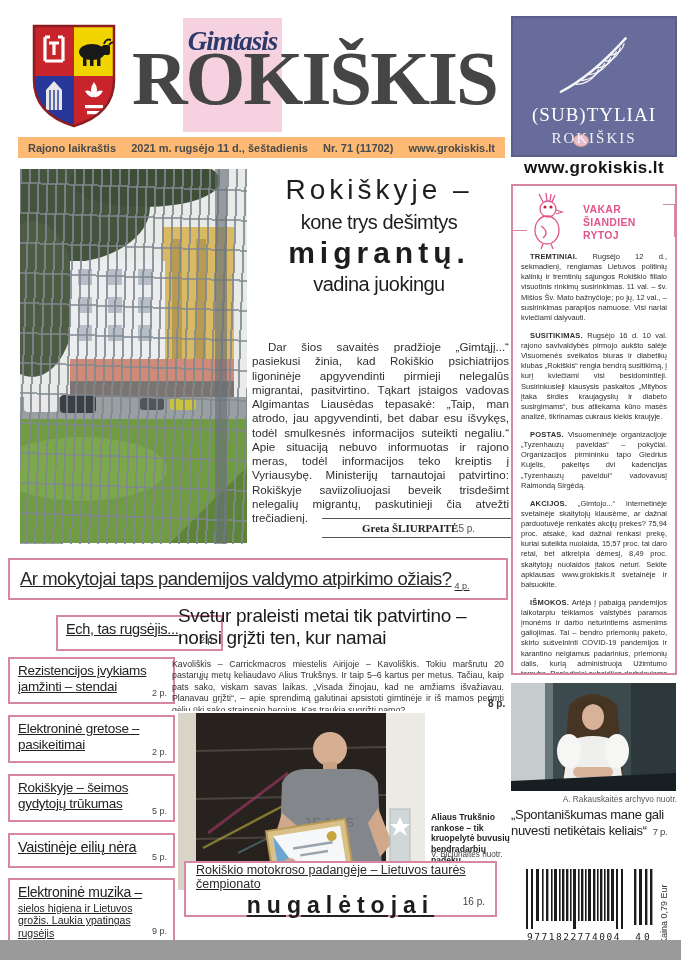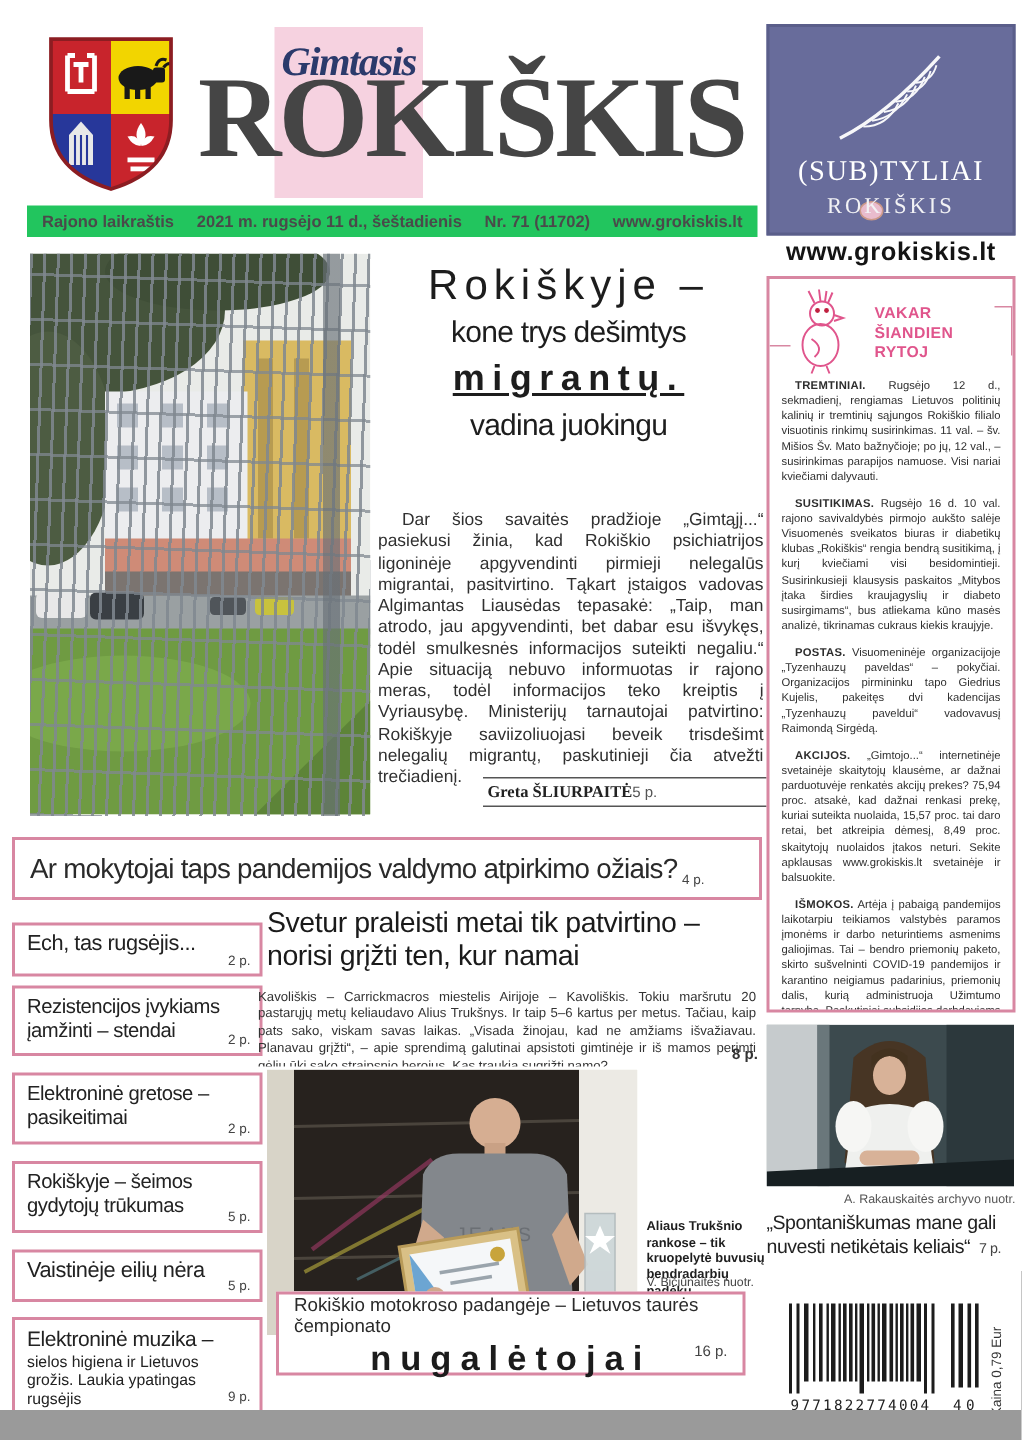--- a/index.html
+++ b/index.html
@@ -9,21 +9,21 @@
 
   
   .coat{left:28px;top:22px;width:92px;height:108px;}
   .m-pinkbox{left:183px;top:18px;width:99px;height:114px;background:#f6d2e0;}
   .m-prefix{left:183px;top:26px;width:99px;text-align:center;
             font-family:"Liberation Serif",serif;font-style:italic;font-weight:bold;
             font-size:27px;letter-spacing:-1px;color:#2b3a6b;z-index:3;}
   .m-title{left:132px;top:40px;width:380px;font-family:"Liberation Serif",serif;
            font-weight:bold;font-size:77px;letter-spacing:-2px;line-height:1;
            color:#454545;z-index:2;}
-  .infobar{left:18px;top:137px;width:487px;height:21px;background:#22c55e;
+  .infobar{left:18px;top:137px;width:487px;height:21px;background:#fdba74;
            display:flex;align-items:center;justify-content:space-between;
            padding:0 10px;box-sizing:border-box;font-size:11px;font-weight:bold;color:#4a4a4a;}
 
   
   .promo{left:511px;top:16px;width:166px;height:141px;background:#686c9b;
          border:2px solid #5a5e8a;box-sizing:border-box;text-align:center;}
   .promo .feather{position:absolute;left:34px;top:4px;}
   .promo-top{position:absolute;left:0;top:86px;width:100%;
              font-family:"Liberation Serif",serif;font-size:19px;letter-spacing:1px;color:#fff;}
   .promo-oval{position:absolute;left:60px;top:116px;width:14px;height:11px;border-radius:50%;
@@ -36,45 +36,45 @@
   
   .photo-fence{left:20px;top:169px;width:227px;height:375px;overflow:hidden;}
   .fence-grid{position:absolute;left:0;top:0;width:100%;height:100%;
     background:
       linear-gradient(90deg,transparent 86%,rgba(104,112,119,.65) 86% 91%,transparent 91%),
       repeating-linear-gradient(92deg,rgba(128,136,144,.85) 0 2px,transparent 2px 9px),
       repeating-linear-gradient(2deg,rgba(128,136,144,.75) 0 2px,transparent 2px 30px);}
   .hl{left:248px;top:172px;width:262px;text-align:center;color:#1d1d1d;}
   .hl1{font-size:28px;letter-spacing:4px;line-height:36px;}
   .hl2{font-size:20px;letter-spacing:-.5px;line-height:28px;}
-  .hl3{font-size:24px;font-weight:bold;letter-spacing:5px;line-height:34px;text-decoration:underline;}
+  .hl3{font-size:30px;font-weight:bold;letter-spacing:5px;line-height:34px;}
   .hl4,.hl5{font-size:20px;letter-spacing:-.5px;line-height:28px;}
   .lead-body{left:252px;top:340px;width:257px;font-size:11.6px;line-height:1.23;
              text-align:justify;text-indent:16px;color:#303030;}
   .byline{left:322px;top:518px;width:187px;border-top:1px solid #555;border-bottom:1px solid #555;
-          padding:3px 3px;display:flex;justify-content:flex-start;align-items:baseline;}
+          padding:3px 3px;display:flex;justify-content:center;align-items:baseline;}
   .byline .name{font-family:"Liberation Serif",serif;font-weight:bold;font-size:11px;}
   .byline .pg{font-size:10px;color:#555;}
 
   
   .sidebar{left:511px;top:184px;width:166px;height:491px;border:2px solid #d887a2;
            box-sizing:border-box;padding:4px 8px;overflow:hidden;background:#fff;}
   .sb-logo{position:relative;height:62px;}
   .sb-logo .bird{position:absolute;left:6px;top:2px;}
   .sb-logo .words{position:absolute;left:62px;top:13px;color:#e0558c;font-weight:bold;
                   font-size:10.5px;line-height:1.25;letter-spacing:.3px;}
   .sb-line-l{position:absolute;left:-8px;top:40px;width:14px;border-top:1.5px solid #d887a2;}
   .sb-line-r{position:absolute;right:-8px;top:14px;width:11px;height:32px;
              border-top:1.5px solid #d887a2;border-right:1.5px solid #d887a2;}
   .sb-item{margin:0 0 8px;font-size:7.5px;line-height:1.35;text-align:justify;
            text-indent:9px;color:#2e2e2e;}
   .sb-item b{letter-spacing:.2px;}
 
   
-  .pinkbox{border:2px solid #d887a2;box-sizing:border-box;background:#fff;}
+  .pinkbox{border:2px solid #d887a2;box-sizing:border-box;background:#fff;text-decoration:underline;}
   .q-banner{left:8px;top:558px;width:500px;height:42px;display:flex;align-items:center;
             padding:0 10px;}
   .q-text{font-size:18.5px;letter-spacing:-.5px;color:#2a2a2a;}
   .q-page{font-size:9px;color:#444;margin-left:3px;align-self:flex-end;padding-bottom:7px;}
   .teaser{left:8px;width:167px;padding:4px 8px;position:absolute;}
   .t-title{font-size:13.5px;letter-spacing:-.3px;line-height:1.18;color:#222;display:block;}
   .t-sub{font-size:10.5px;line-height:1.2;color:#222;display:block;margin-top:1px;}
   .t-page{position:absolute;right:6px;bottom:4px;font-size:9px;color:#444;}
 
   
@@ -244,21 +244,21 @@
     <p class="sb-item"><b>POSTAS.</b> <span>Visuomeninėje organizacijoje „Tyzenhauzų paveldas“ – pokyčiai. Organizacijos pirmininku tapo Giedrius Kujelis, pakeitęs dvi kadencijas „Tyzenhauzų paveldui“ vadovavusį Raimondą Sirgėdą.</span></p>
     <p class="sb-item"><b>AKCIJOS.</b> <span>„Gimtojo...“ internetinėje svetainėje skaitytojų klausėme, ar dažnai parduotuvėje renkatės akcijų prekes? 75,94 proc. atsakė, kad dažnai renkasi prekę, kuriai suteikta nuolaida, 15,57 proc. tai daro retai, bet atkreipia dėmesį, 8,49 proc. skaitytojų nuolaidos įtakos neturi. Sekite apklausas www.grokiskis.lt svetainėje ir balsuokite.</span></p>
     <p class="sb-item"><b>IŠMOKOS.</b> <span>Artėja į pabaigą pandemijos laikotarpiu teikiamos valstybės paramos įmonėms ir darbo neturintiems asmenims galiojimas. Tai – bendro priemonių paketo, skirto sušvelninti COVID-19 pandemijos ir karantino neigiamus padarinius, priemonių dalis, kurią administruoja Užimtumo tarnyba. Paskutiniai subsidijos darbdaviams už darbuotojus prastovose ir išmokos darbo neturintiems asmenims mokėjimai už rugpjūtį pasieks rugsėjo mėnesį. Nuo karantino pradžios 2020 m. iki šių metų rugpjūčio 31 d. išmokėta darbo užmokesčio subsidija sudaro 517,9 mln. eurų. Šia parama pasinaudojo 31,5 tūkst. darbdavių už 390,3 tūkst. darbuotojų, esančių prastovose.</span></p>
   </div>
 
   <div class="abs pinkbox q-banner">
     <span class="q-text">Ar mokytojai taps pandemijos valdymo atpirkimo ožiais?</span>
     <span class="q-page">4 p.</span>
   </div>
 
-  <div class="pinkbox teaser" style="top:615px;height:36px;">
+  <div class="pinkbox teaser" style="top:615px;height:36px;margin-left:48px;">
     <span class="t-title" style="font-size:14.5px;">Ech, tas rugsėjis...</span>
     <span class="t-page">2 p.</span>
   </div>
   <div class="pinkbox teaser" style="top:657px;height:47px;">
     <span class="t-title">Rezistencijos įvykiams įamžinti – stendai</span>
     <span class="t-page">2 p.</span>
   </div>
   <div class="pinkbox teaser" style="top:715px;height:48px;">
     <span class="t-title">Elektroninė gretose – pasikeitimai</span>
     <span class="t-page">2 p.</span>

